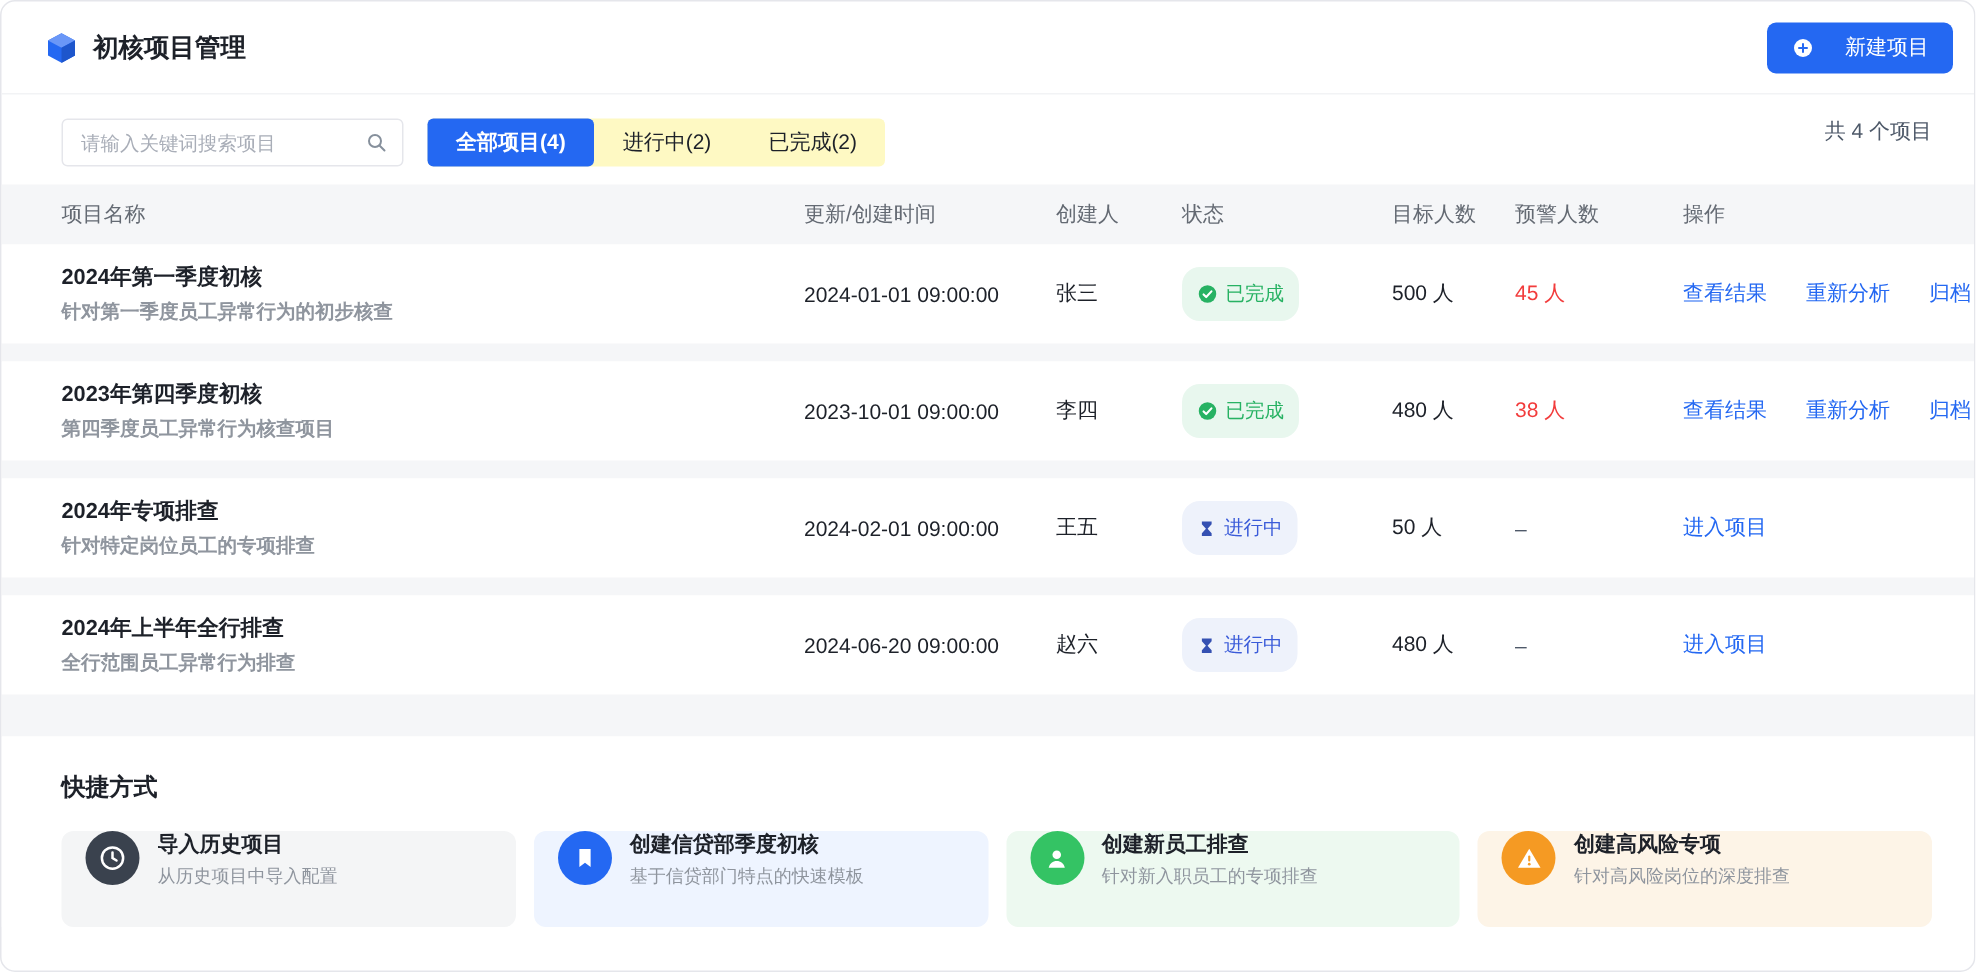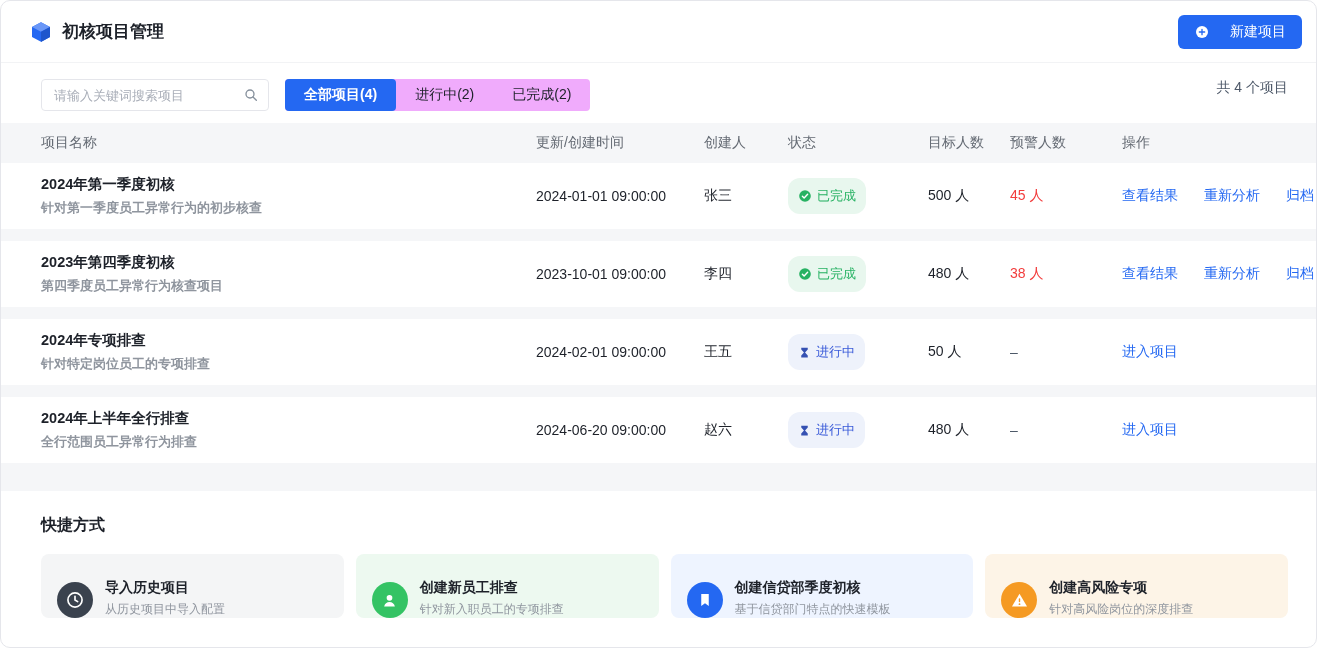--- a/index.html
+++ b/index.html
@@ -9,21 +9,21 @@
   .header { height:62px; display:flex; align-items:center; padding:0 14px 0 28px; border-bottom:1px solid #f2f3f5; }
   .logo { width:24px; height:24px; margin-right:9px; display:flex; }
   .title { font-size:17px; font-weight:bold; color:#1d2129; }
   .btn-primary { margin-left:auto; background:#2468f2; color:#fff; border:none; border-radius:6px; height:34px; padding:0 16px; font-size:14px; display:inline-flex; align-items:center; gap:20px; cursor:pointer; font-family:inherit; }
 
   .toolbar { display:flex; align-items:flex-start; padding:16px 28px 12px 40px; }
   .search-box { position:relative; width:228px; height:32px; }
   .search-box input { width:100%; height:100%; border:1px solid #e5e6eb; border-radius:4px; padding:0 32px 0 12px; font-size:13px; color:#1d2129; outline:none; font-family:inherit; }
   .search-box input::placeholder { color:#a9aeb8; }
   .search-icon { position:absolute; right:10px; top:8px; width:16px; height:16px; cursor:pointer; }
-  .tabs { display:flex; margin-left:16px; background:#f0abfc; border-radius:4px; height:32px; align-items:stretch; }
+  .tabs { display:flex; margin-left:16px; background:#fef9c3; border-radius:4px; height:32px; align-items:stretch; }
   .tab { display:flex; align-items:center; padding:0 19px; font-size:14px; color:#1d2129; cursor:pointer; white-space:nowrap; }
   .tab.active { background:#2468f2; color:#fff; border-radius:4px; font-weight:bold; }
   .total { margin-left:auto; font-size:14px; color:#4e5969; }
 
   .thead, .trow { display:grid; grid-template-columns: 1fr 168px 84px 140px 82px 112px 166px; padding:0 28px 0 40px; align-items:center; }
   .thead { height:40px; background:#f5f6f8; color:#646a73; font-size:14px; }
   .trow { height:66px; background:#fff; font-size:14px; color:#1d2129; }
   .row-gap { height:12px; background:#f5f6f8; }
   .section-gap { height:28px; background:#f5f6f8; }
 
@@ -36,21 +36,21 @@
 
   .warn.alert { color:#f23c3c; }
   .warn.dash  { color:#4e5969; }
 
   .actions { display:flex; gap:26px; }
   .link { color:#2468f2; cursor:pointer; text-decoration:none; white-space:nowrap; }
 
   .shortcuts { padding:24px 28px 0 40px; background:#fff; }
   .sec-title { font-size:16px; font-weight:bold; color:#1d2129; }
   .cards { display:flex; gap:12px; margin-top:18px; }
-  .scard { flex:1; height:64px; border-radius:8px; display:flex; align-items:flex-end; padding:0 16px; gap:12px; cursor:pointer; }
+  .scard { flex:1; height:64px; border-radius:8px; display:flex; align-items:flex-start; padding:0 16px; gap:12px; cursor:pointer; }
   .scard.c1 { background:#f4f5f6; }
   .scard.c2 { background:#eef4ff; }
   .scard.c3 { background:#edf9f0; }
   .scard.c4 { background:#fdf4e7; }
   .sicon { width:36px; height:36px; border-radius:50%; display:flex; align-items:center; justify-content:center; flex:none; }
   .i1 { background:#3a424e; } .i2 { background:#2468f2; } .i3 { background:#34c364; } .i4 { background:#f59a23; }
   .stitle { font-size:14px; font-weight:bold; color:#1d2129; margin-bottom:4px; }
   .ssub { font-size:12px; color:#8f959e; }
 </style>
 </head>
@@ -213,42 +213,42 @@
             <circle cx="12" cy="12" r="8.5" stroke="#fff" stroke-width="2" fill="none"></circle>
             <path d="M12 7.5V12l3.2 2" stroke="#fff" stroke-width="2" fill="none" stroke-linecap="round"></path>
           </svg>
         </span>
         <div>
           <div class="stitle">导入历史项目</div>
           <div class="ssub">从历史项目中导入配置</div>
         </div>
       </div>
 
+      <div class="scard c2">
+        <span class="sicon i2">
+          <svg viewBox="0 0 24 24" width="18" height="18">
+            <path d="M7 4h10v16l-5-3.8L7 20z" fill="#fff"></path>
+          </svg>
+        </span>
+        <div>
+          <div class="stitle">创建信贷部季度初核</div>
+          <div class="ssub">基于信贷部门特点的快速模板</div>
+        </div>
+      </div>
+
       <div class="scard c3">
         <span class="sicon i3">
           <svg viewBox="0 0 24 24" width="19" height="19">
             <circle cx="12" cy="8.6" r="3.6" fill="#fff"></circle>
             <path d="M5.2 19.5c.8-3.8 3.5-5.7 6.8-5.7s6 1.9 6.8 5.7z" fill="#fff"></path>
           </svg>
         </span>
         <div>
           <div class="stitle">创建新员工排查</div>
           <div class="ssub">针对新入职员工的专项排查</div>
-        </div>
-      </div>
-
-      <div class="scard c2">
-        <span class="sicon i2">
-          <svg viewBox="0 0 24 24" width="18" height="18">
-            <path d="M7 4h10v16l-5-3.8L7 20z" fill="#fff"></path>
-          </svg>
-        </span>
-        <div>
-          <div class="stitle">创建信贷部季度初核</div>
-          <div class="ssub">基于信贷部门特点的快速模板</div>
         </div>
       </div>
 
       <div class="scard c4">
         <span class="sicon i4">
           <svg viewBox="0 0 24 24" width="19" height="19">
             <path d="M12 3.5 21.5 19.5H2.5z" fill="#fff"></path>
             <rect x="11.1" y="9.3" width="1.8" height="5" rx="0.9" fill="#f59a23"></rect>
             <circle cx="12" cy="16.6" r="1.15" fill="#f59a23"></circle>
           </svg>

